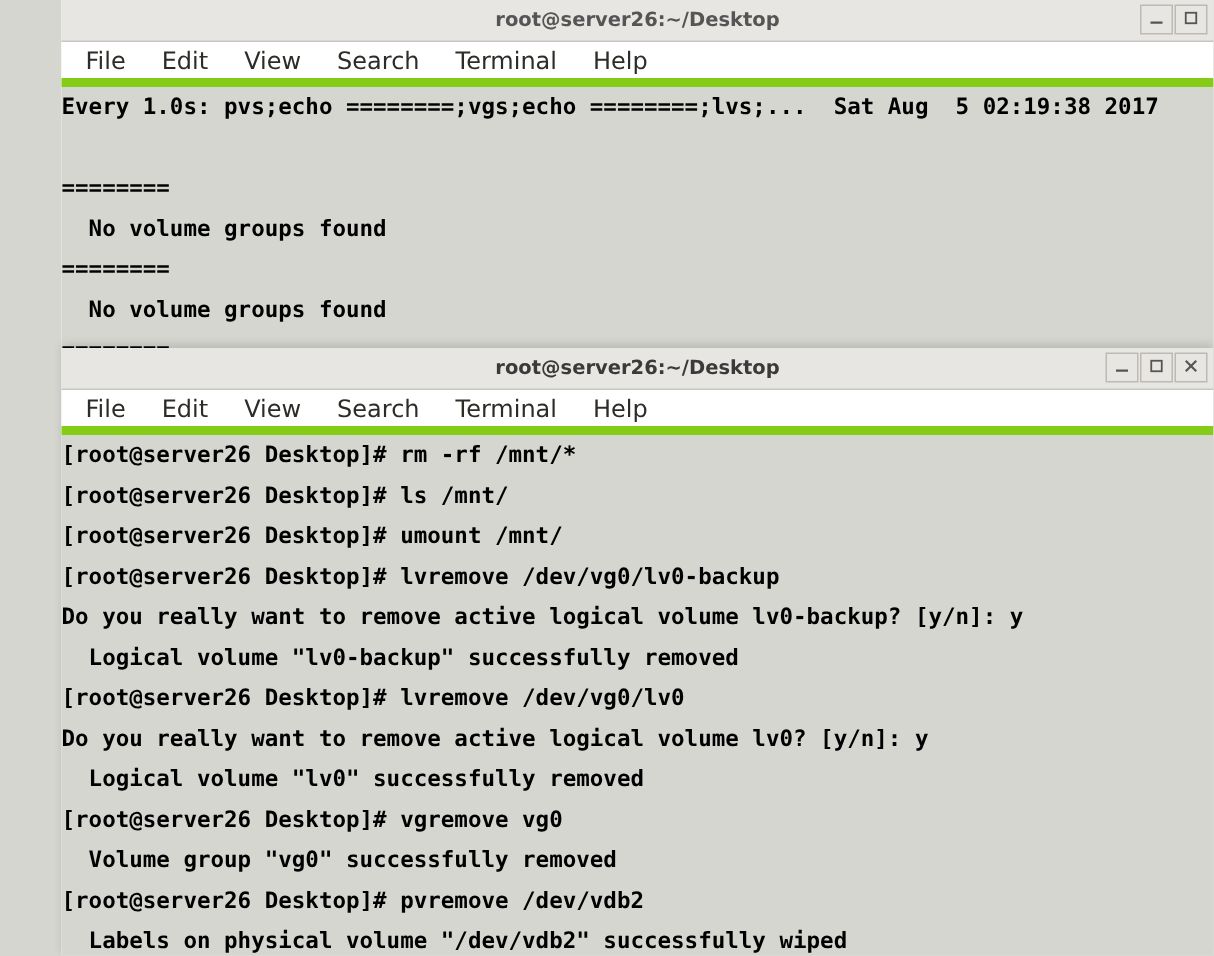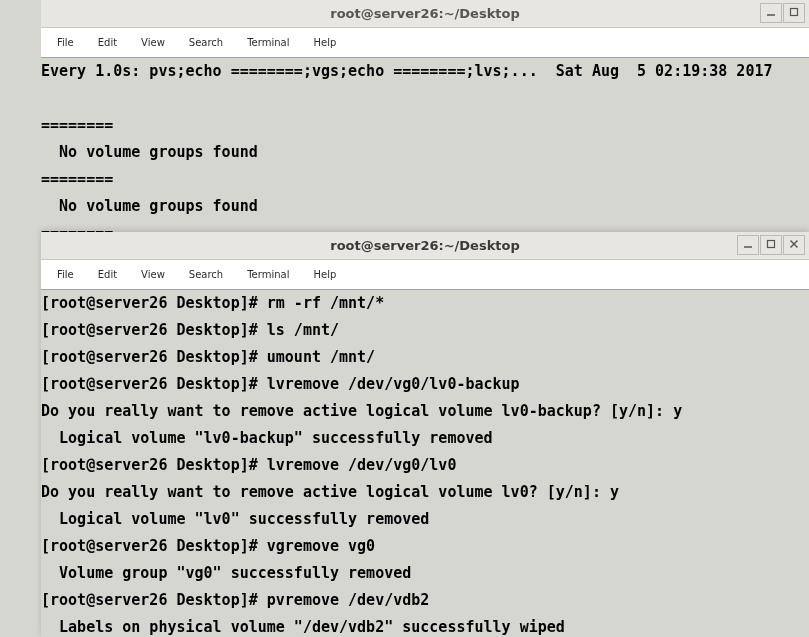--- a/index.html
+++ b/index.html
@@ -53,23 +53,23 @@
     cursor: pointer;
   }
   .winbtn svg { width: 10px; height: 10px; }
   .menubar {
     background: #fff;
     height: 30px;
     display: flex;
     align-items: center;
     padding: 0 6px;
     gap: 4px;
-    border-bottom: 1px solid #84cc16;
+    border-bottom: 6px solid #84cc16;
     font-family: "DejaVu Sans", "Liberation Sans", sans-serif;
-    font-size: 10px;
+    font-size: 16px;
     color: #2e2c28;
   }
   .menuitem {
     padding: 2px 10px;
     cursor: pointer;
   }
   .term {
     background: #d6d6d0;
     color: #000;
     padding: 0;

